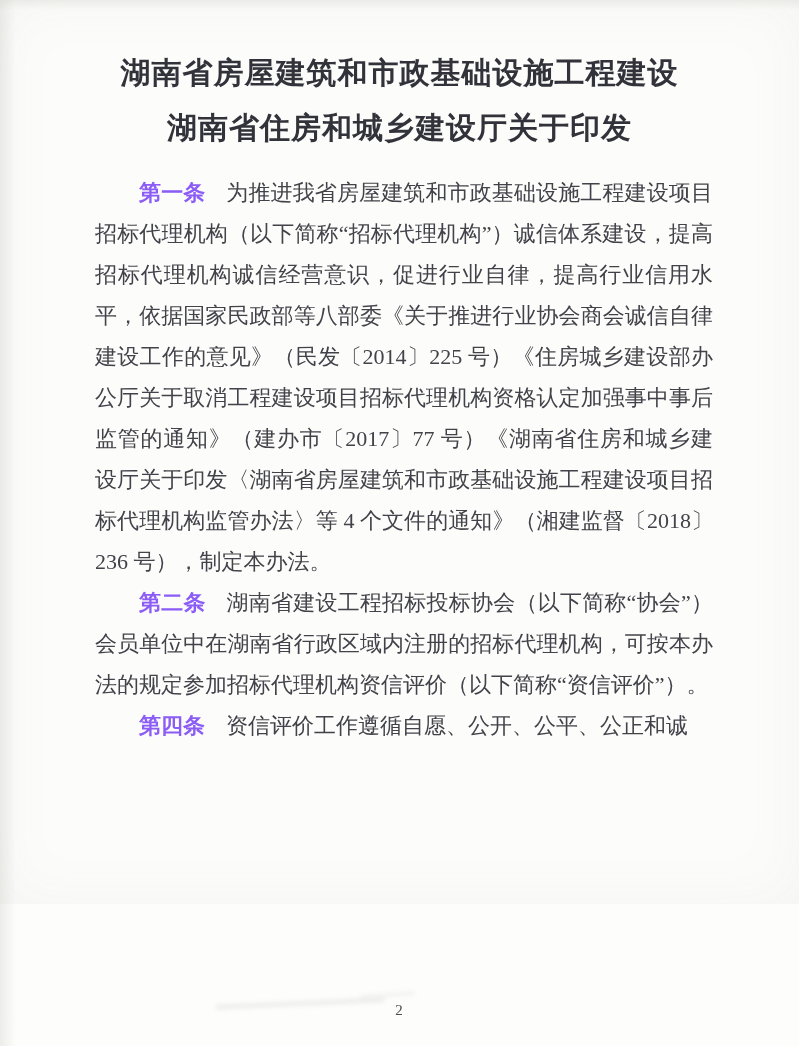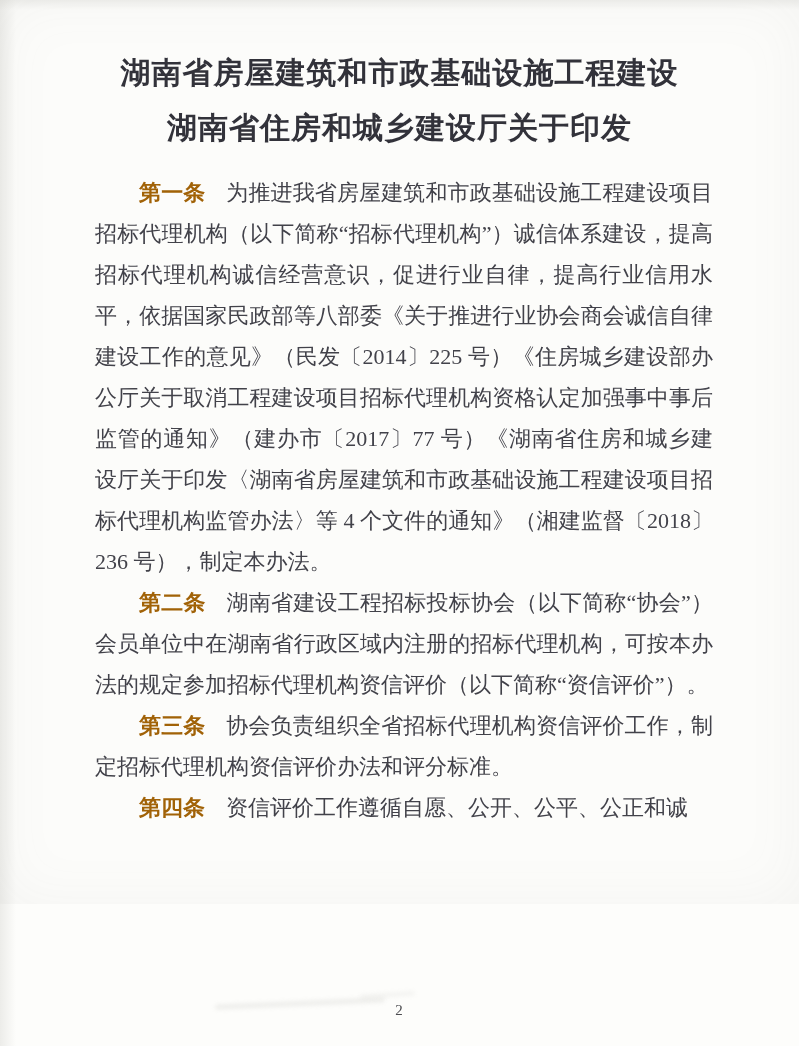--- a/index.html
+++ b/index.html
@@ -78,21 +78,21 @@
     text-justify: inter-ideograph;
     color: #42424a;
   }
   .doc-body p {
     margin: 0;
     text-indent: 2em;
   }
   .art-label {
     font-weight: bold;
     margin-right: 0.95em;
-    color: #a16207;
+    color: #8b5cf6;
   }
   .page-footer {
     position: absolute;
     left: 0; top: 1002px;
     width: 799px;
     text-align: center;
     font-size: 15px;
     color: #4c4c50;
     letter-spacing: 1px;
   }
@@ -108,21 +108,20 @@
   <div class="smudge-bottom2"></div>
 
   <h1 class="doc-title">
     <span>湖南省房屋建筑和市政基础设施工程建设</span><br>
     <span>湖南省住房和城乡建设厅关于印发</span>
   </h1>
 
   <div class="doc-body">
     <p><b class="art-label">第一条</b><span>为推进我省房屋建筑和市政基础设施工程建设项目招标代理机构（以下简称“招标代理机构”）诚信体系建设，提高招标代理机构诚信经营意识，促进行业自律，提高行业信用水平，依据国家民政部等八部委《关于推进行业协会商会诚信自律建设工作的意见》（民发〔2014〕225 号）《住房城乡建设部办公厅关于取消工程建设项目招标代理机构资格认定加强事中事后监管的通知》（建办市〔2017〕77 号）《湖南省住房和城乡建设厅关于印发〈湖南省房屋建筑和市政基础设施工程建设项目招标代理机构监管办法〉等 4 个文件的通知》（湘建监督〔2018〕236 号），制定本办法。</span></p>
     <p><b class="art-label">第二条</b><span>湖南省建设工程招标投标协会（以下简称“协会”）会员单位中在湖南省行政区域内注册的招标代理机构，可按本办法的规定参加招标代理机构资信评价（以下简称“资信评价”）。</span></p>
-    <p><b class="art-label">第三条</b><span>协会负责组织全省招标代理机构资信评价工作，制定招标代理机构资信评价办法和评分标准。</span></p>
     <p><b class="art-label">第四条</b><span>资信评价工作遵循自愿、公开、公平、公正和诚</span></p>
   </div>
 
   <div class="page-footer">
     <span>2</span>
   </div>
 
 </div>
 
 </body></html>

